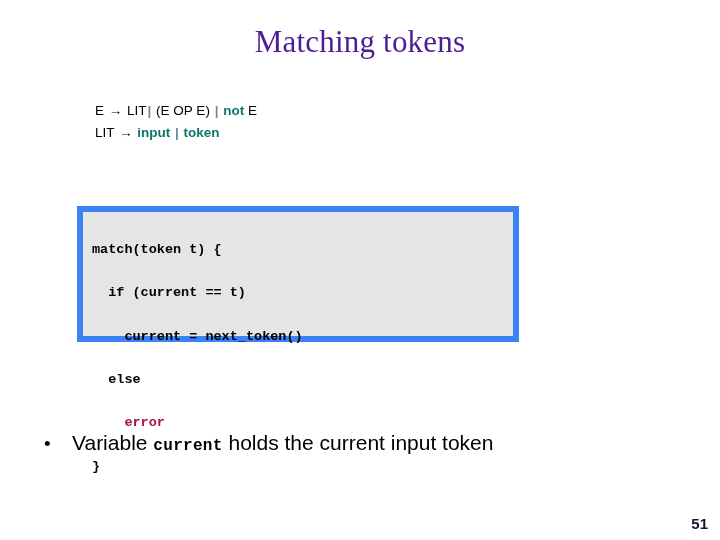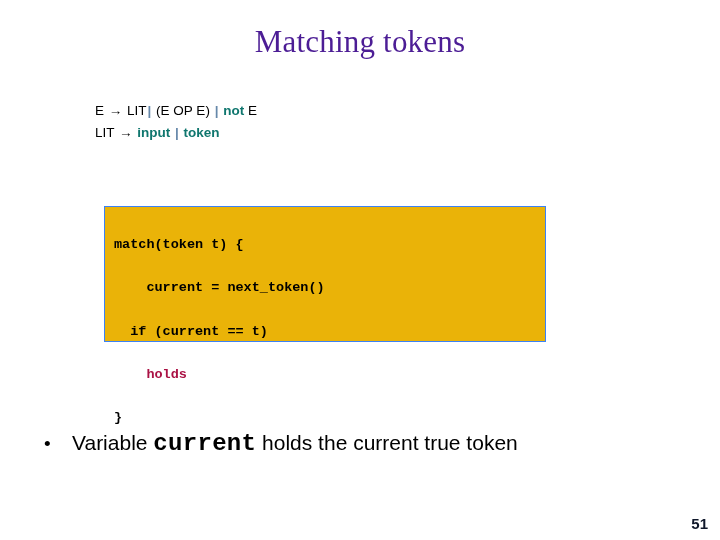--- a/index.html
+++ b/index.html
@@ -61,27 +61,27 @@
   }
   .bar {
     font-weight: 700;
     color: #6688aa;
     padding: 0 1px;
   }
 
   
   #code-box {
     position: absolute;
-    left: 104px;
+    left: 77px;
     top: 206px;
     width: 442px;
     height: 136px;
-    border: 1px solid #3b82f6;
+    border: 6px solid #3b82f6;
     box-sizing: border-box;
-    background: #eab308;
+    background: #e5e5e5;
   }
   #code-listing {
     position: absolute;
     left: 9px;
     top: 5px;
     font-family: "Liberation Mono", "DejaVu Sans Mono", monospace;
     font-size: 13.5px;
     font-weight: 700;
     line-height: 21.7px;
     color: #000000;
@@ -117,21 +117,21 @@
     color: #000000;
     flex: 0 0 auto;
   }
   #bullet-text {
     display: inline-block;
     white-space: nowrap;
   }
   .inline-code {
     font-family: "Liberation Mono", "DejaVu Sans Mono", monospace;
     font-weight: 700;
-    font-size: 24px;
+    font-size: 16px;
     letter-spacing: 0.3px;
   }
 
   
   #page-number {
     position: absolute;
     right: 12px;
     bottom: 8px;
     font-family: "Liberation Sans", sans-serif;
     font-size: 15px;
@@ -163,25 +163,26 @@
     <span class="bar">|</span>
     <span class="term">token</span>
   </div>
 
 
 </div>
 
 <div id="code-box">
   <div id="code-listing">
 <div class="code-line">match(token t) {</div>
+<div class="code-line">  if (current == t)</div>
 <div class="code-line">    current = next_token()</div>
-<div class="code-line">  if (current == t)</div>
-<div class="code-line code-error">    holds</div>
+<div class="code-line">  else</div>
+<div class="code-line code-error">    error</div>
 <div class="code-line">}</div>
   </div>
 </div>
 
 <div id="bullet-row">
   <span id="bullet-marker">•</span>
-  <span id="bullet-text"><span>Variable </span><span class="inline-code">current</span><span> holds the current true token</span></span>
+  <span id="bullet-text"><span>Variable </span><span class="inline-code">current</span><span> holds the current input token</span></span>
 </div>
 
 <div id="page-number">51</div>
 
 </body></html>

